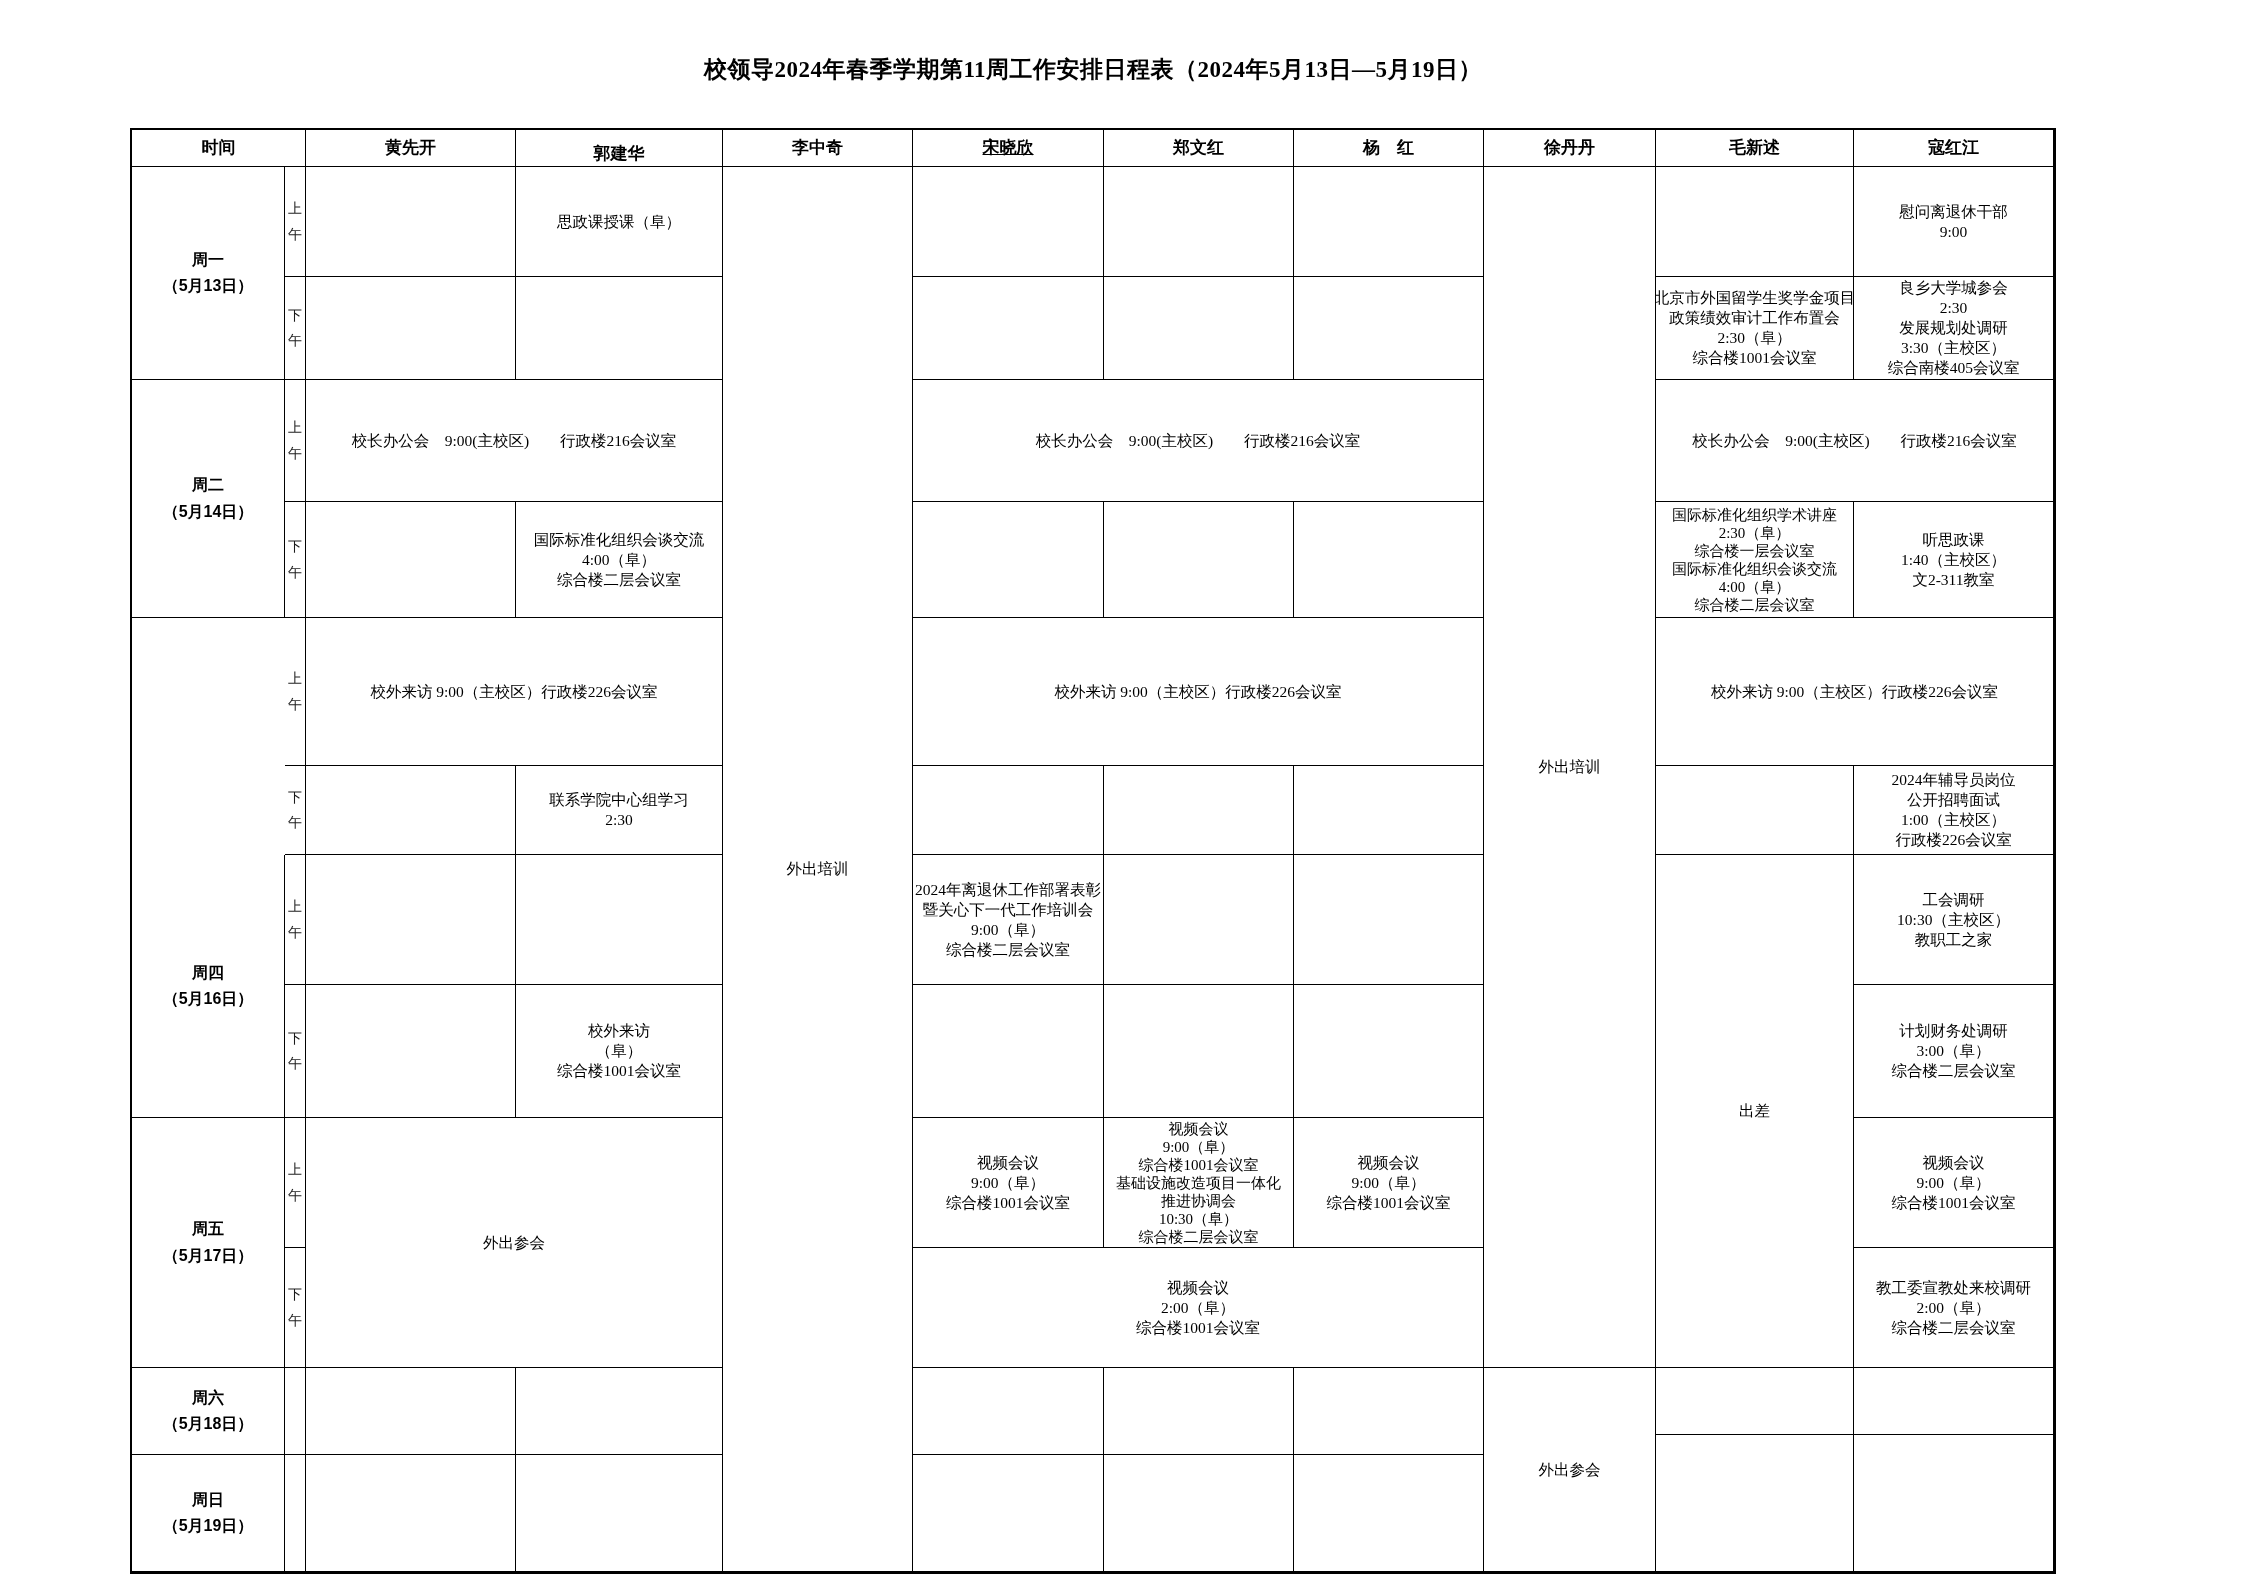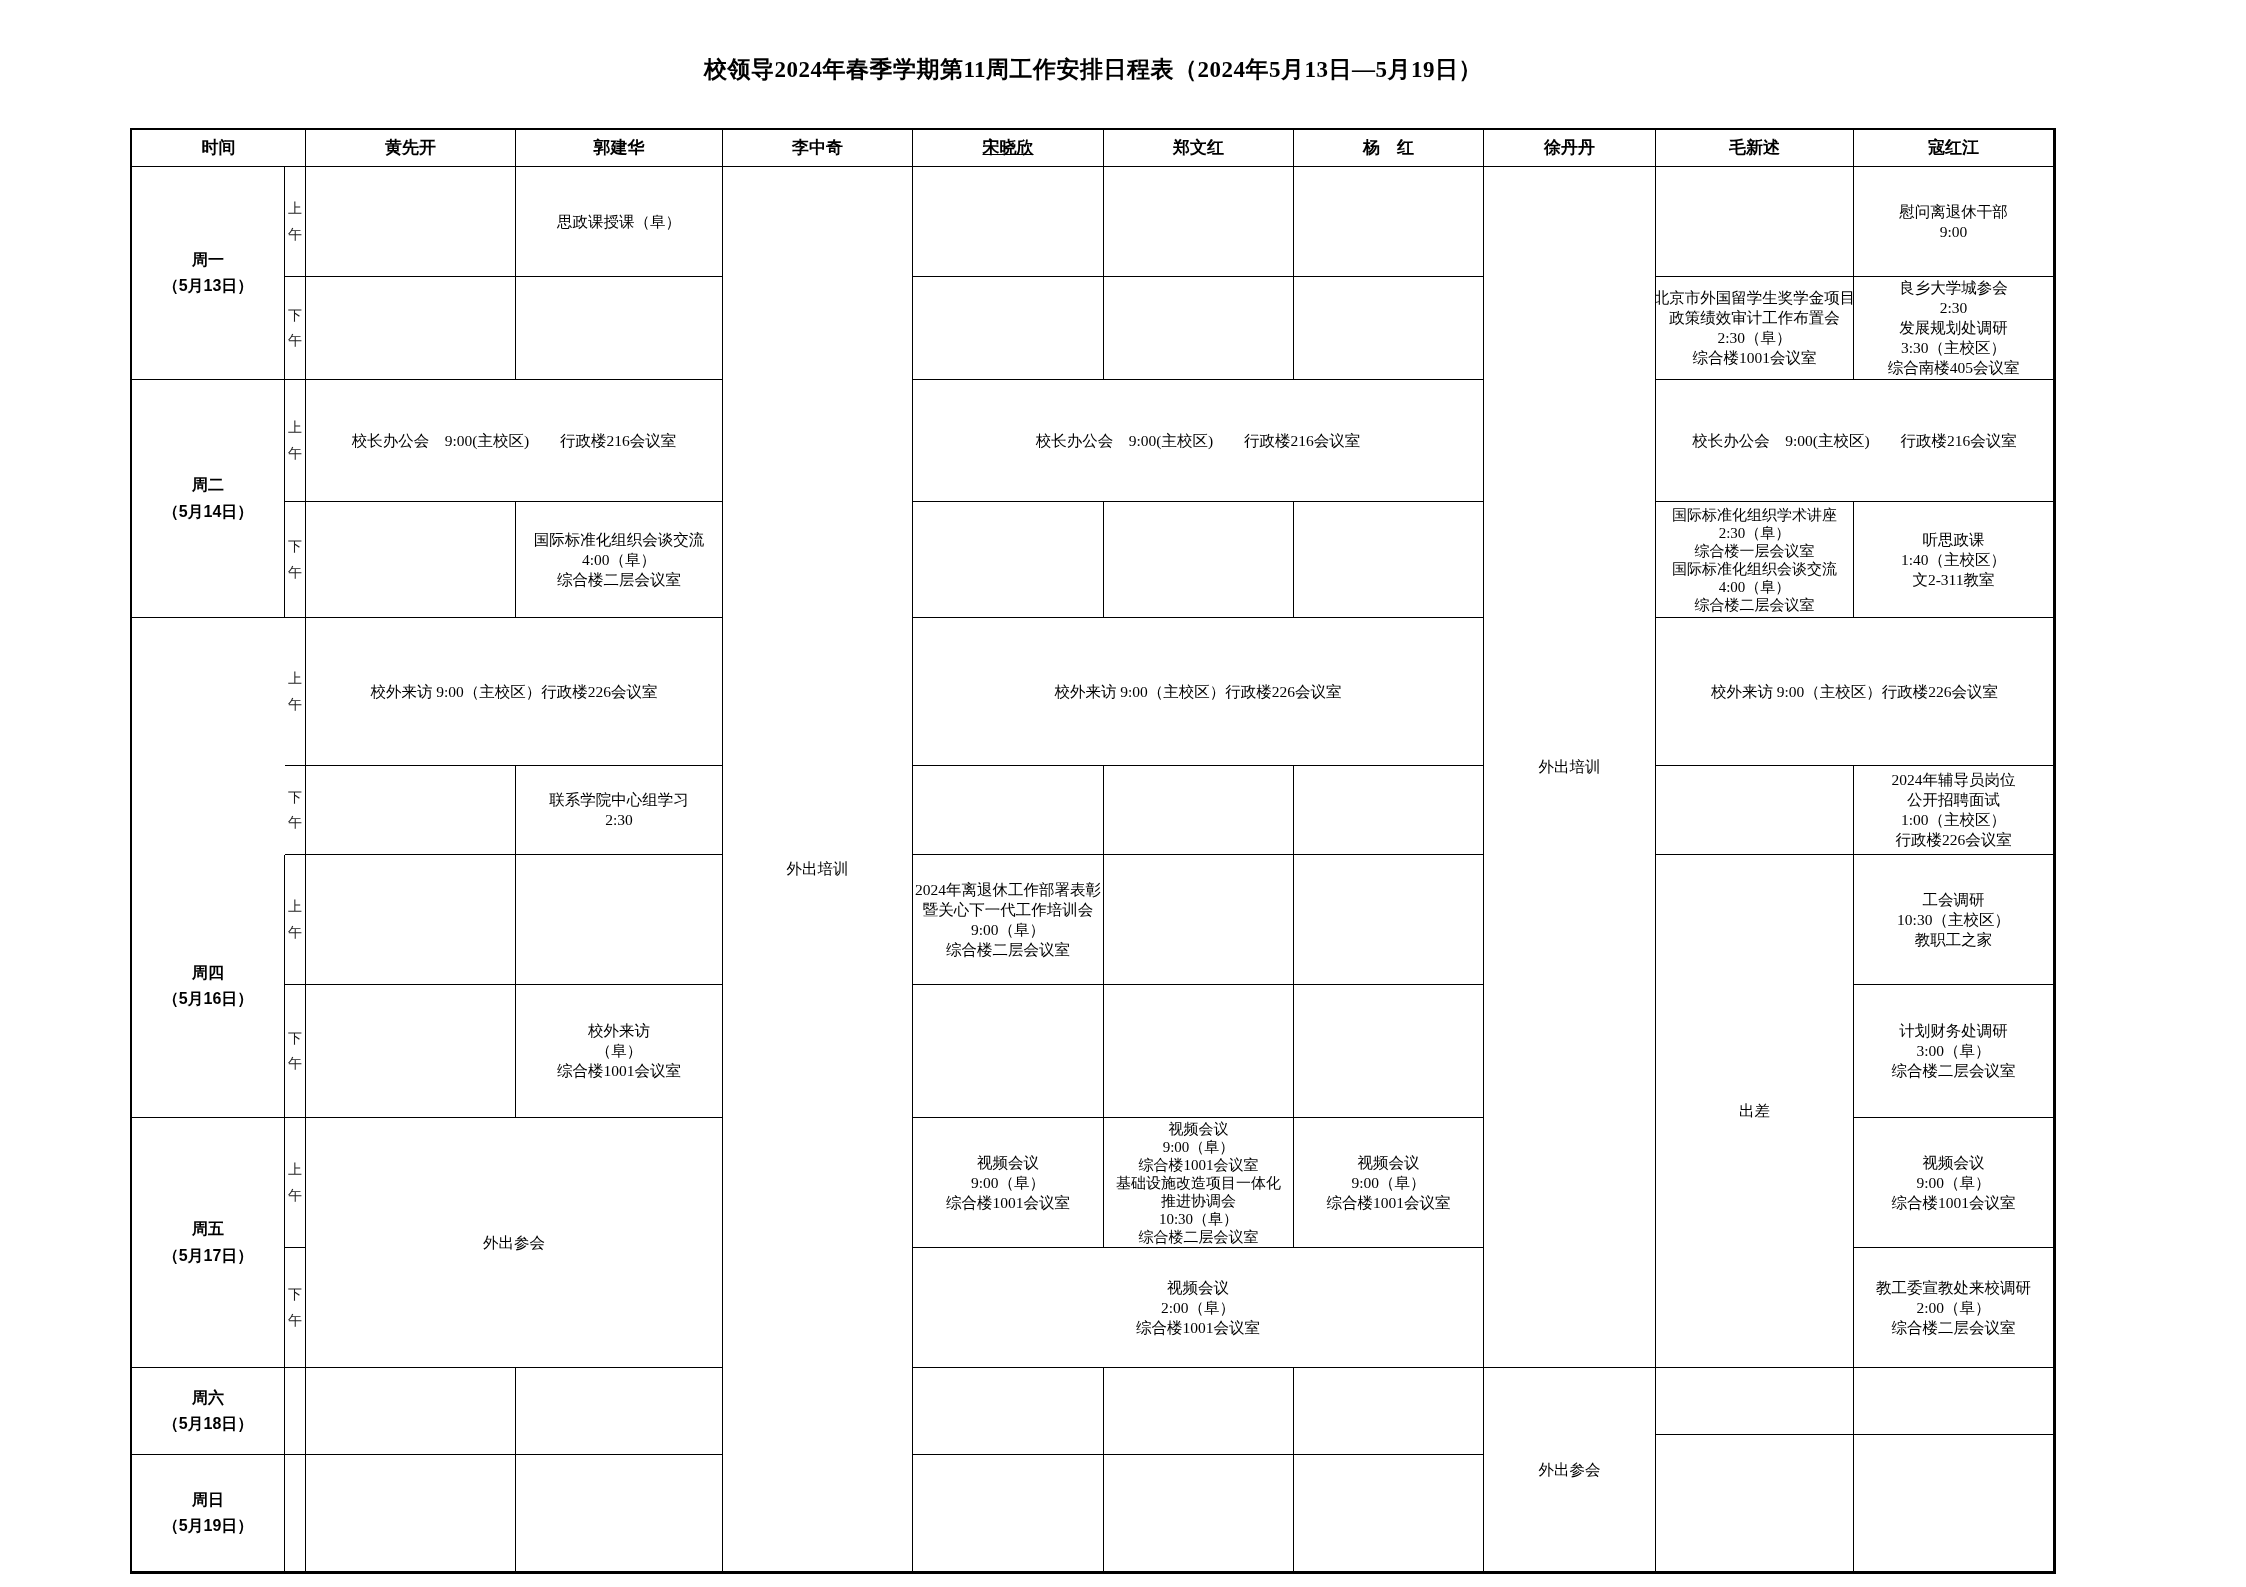--- a/index.html
+++ b/index.html
@@ -81,21 +81,21 @@
 
 <div class="page-title">校领导2024年春季学期第11周工作安排日程表（2024年5月13日—5月19日）</div>
 
 <div id="schedule">
     <div class="cell head" style="grid-area: 1 / 1 / span 1 / span 2;">
       <div class="line">时间</div>
     </div>
     <div class="cell head" style="grid-area: 1 / 3 / span 1 / span 1;">
       <div class="line">黄先开</div>
     </div>
-    <div class="cell head" style="grid-area: 1 / 4 / span 1 / span 1;">
+    <div class="cell head" style="grid-area: 1 / 4 / span 1 / span 1; justify-content: flex-end;">
       <div class="line">郭建华</div>
     </div>
     <div class="cell head" style="grid-area: 1 / 5 / span 1 / span 1;">
       <div class="line">李中奇</div>
     </div>
     <div class="cell head" style="grid-area: 1 / 6 / span 1 / span 1; text-decoration: underline;">
       <div class="line">宋晓欣</div>
     </div>
     <div class="cell head" style="grid-area: 1 / 7 / span 1 / span 1;">
       <div class="line">郑文红</div>

